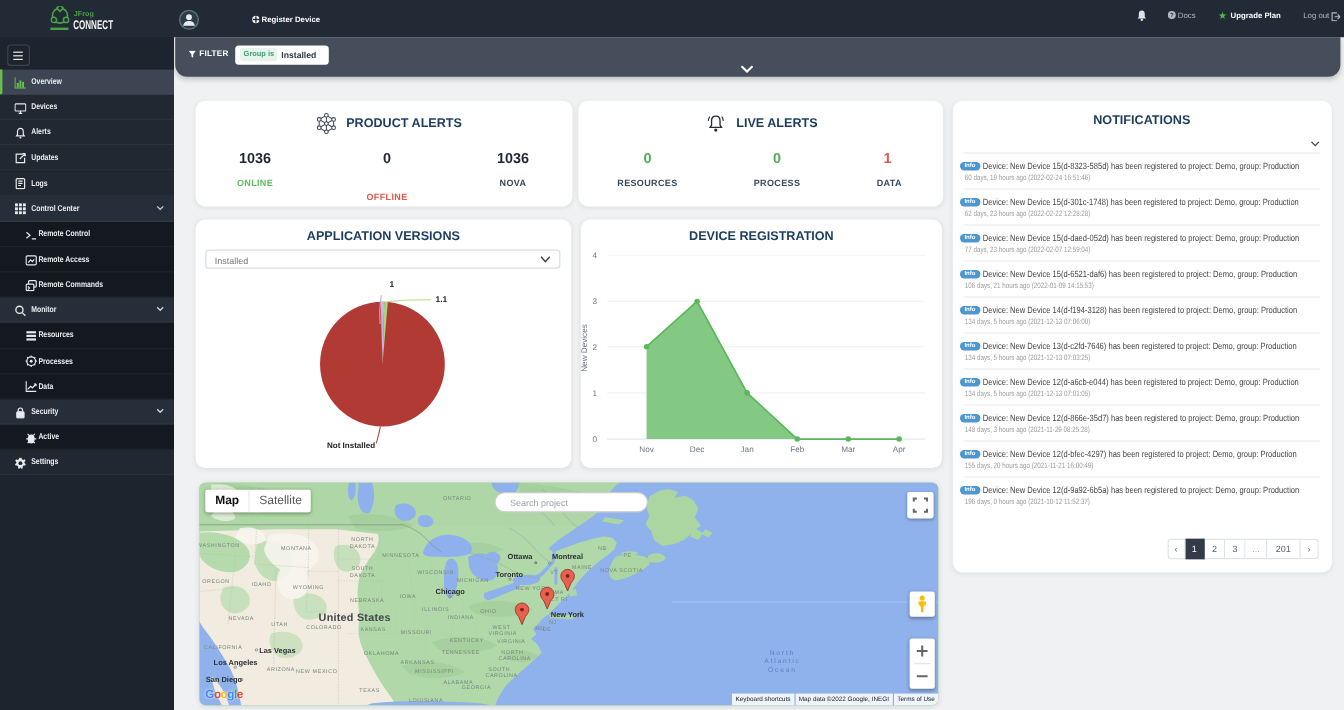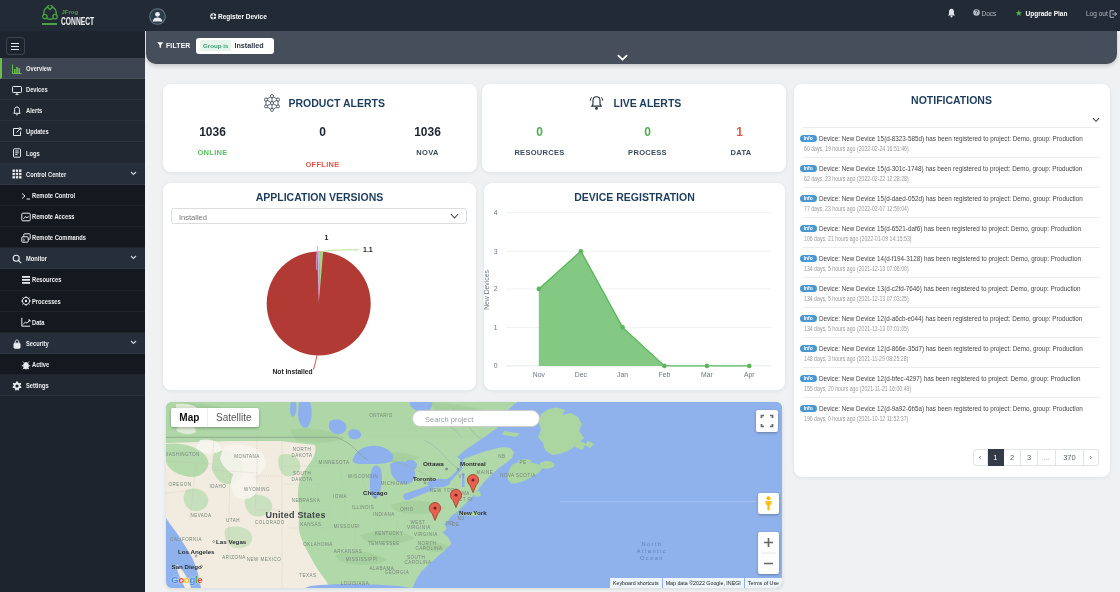--- a/index.html
+++ b/index.html
@@ -402,21 +402,21 @@
       <span class="ntext">Device: New Device 12(d-9a92-6b5a) has been registered to project: Demo, group: Production</span>
       <span class="ntime">196 days, 0 hours ago (2021-10-12 11:52:37)</span>
     </div>
   </div>
 
 <div class="pg" style="left:972.5px; width:15px; border-radius:3px 0 0 3px; border-left:1px solid #e0e4e8;">‹</div>
 <div class="pg dark" style="left:987.5px; width:16.5px;">1</div>
 <div class="pg" style="left:1004px; width:17.3px;">2</div>
 <div class="pg" style="left:1021.3px; width:16.7px;">3</div>
 <div class="pg" style="left:1038px; width:18.2px; color:#9aa2ac;">...</div>
-<div class="pg" style="left:1056.2px; width:27.4px;">370</div>
+<div class="pg" style="left:1056.2px; width:27.4px;">201</div>
 <div class="pg" style="left:1083.6px; width:15.4px; border-radius:0 3px 3px 0;">›</div>
 
 <div class="card" style="left:163px; top:183px; width:313px; height:207px;"></div>
 <div class="abs ctitle" style="left:163px; top:191px; width:313px;">APPLICATION VERSIONS</div>
 <div class="abs" style="left:171px; top:208px; width:296px; height:15.5px; border:1px solid #dadee3; border-radius:3px; background:#fff; z-index:2;">
   <span style="position:absolute; left:7px; top:3.5px; font-size:7.5px; color:#777;">Installed</span>
   <svg style="position:absolute; right:7px; top:4px;" width="9" height="6.5" viewBox="0 0 10 7" fill="none" stroke="#3a3a3a" stroke-width="1.2">
       <path d="M1 1 L5 5.5 L9 1"></path>
     </svg>
 </div>

